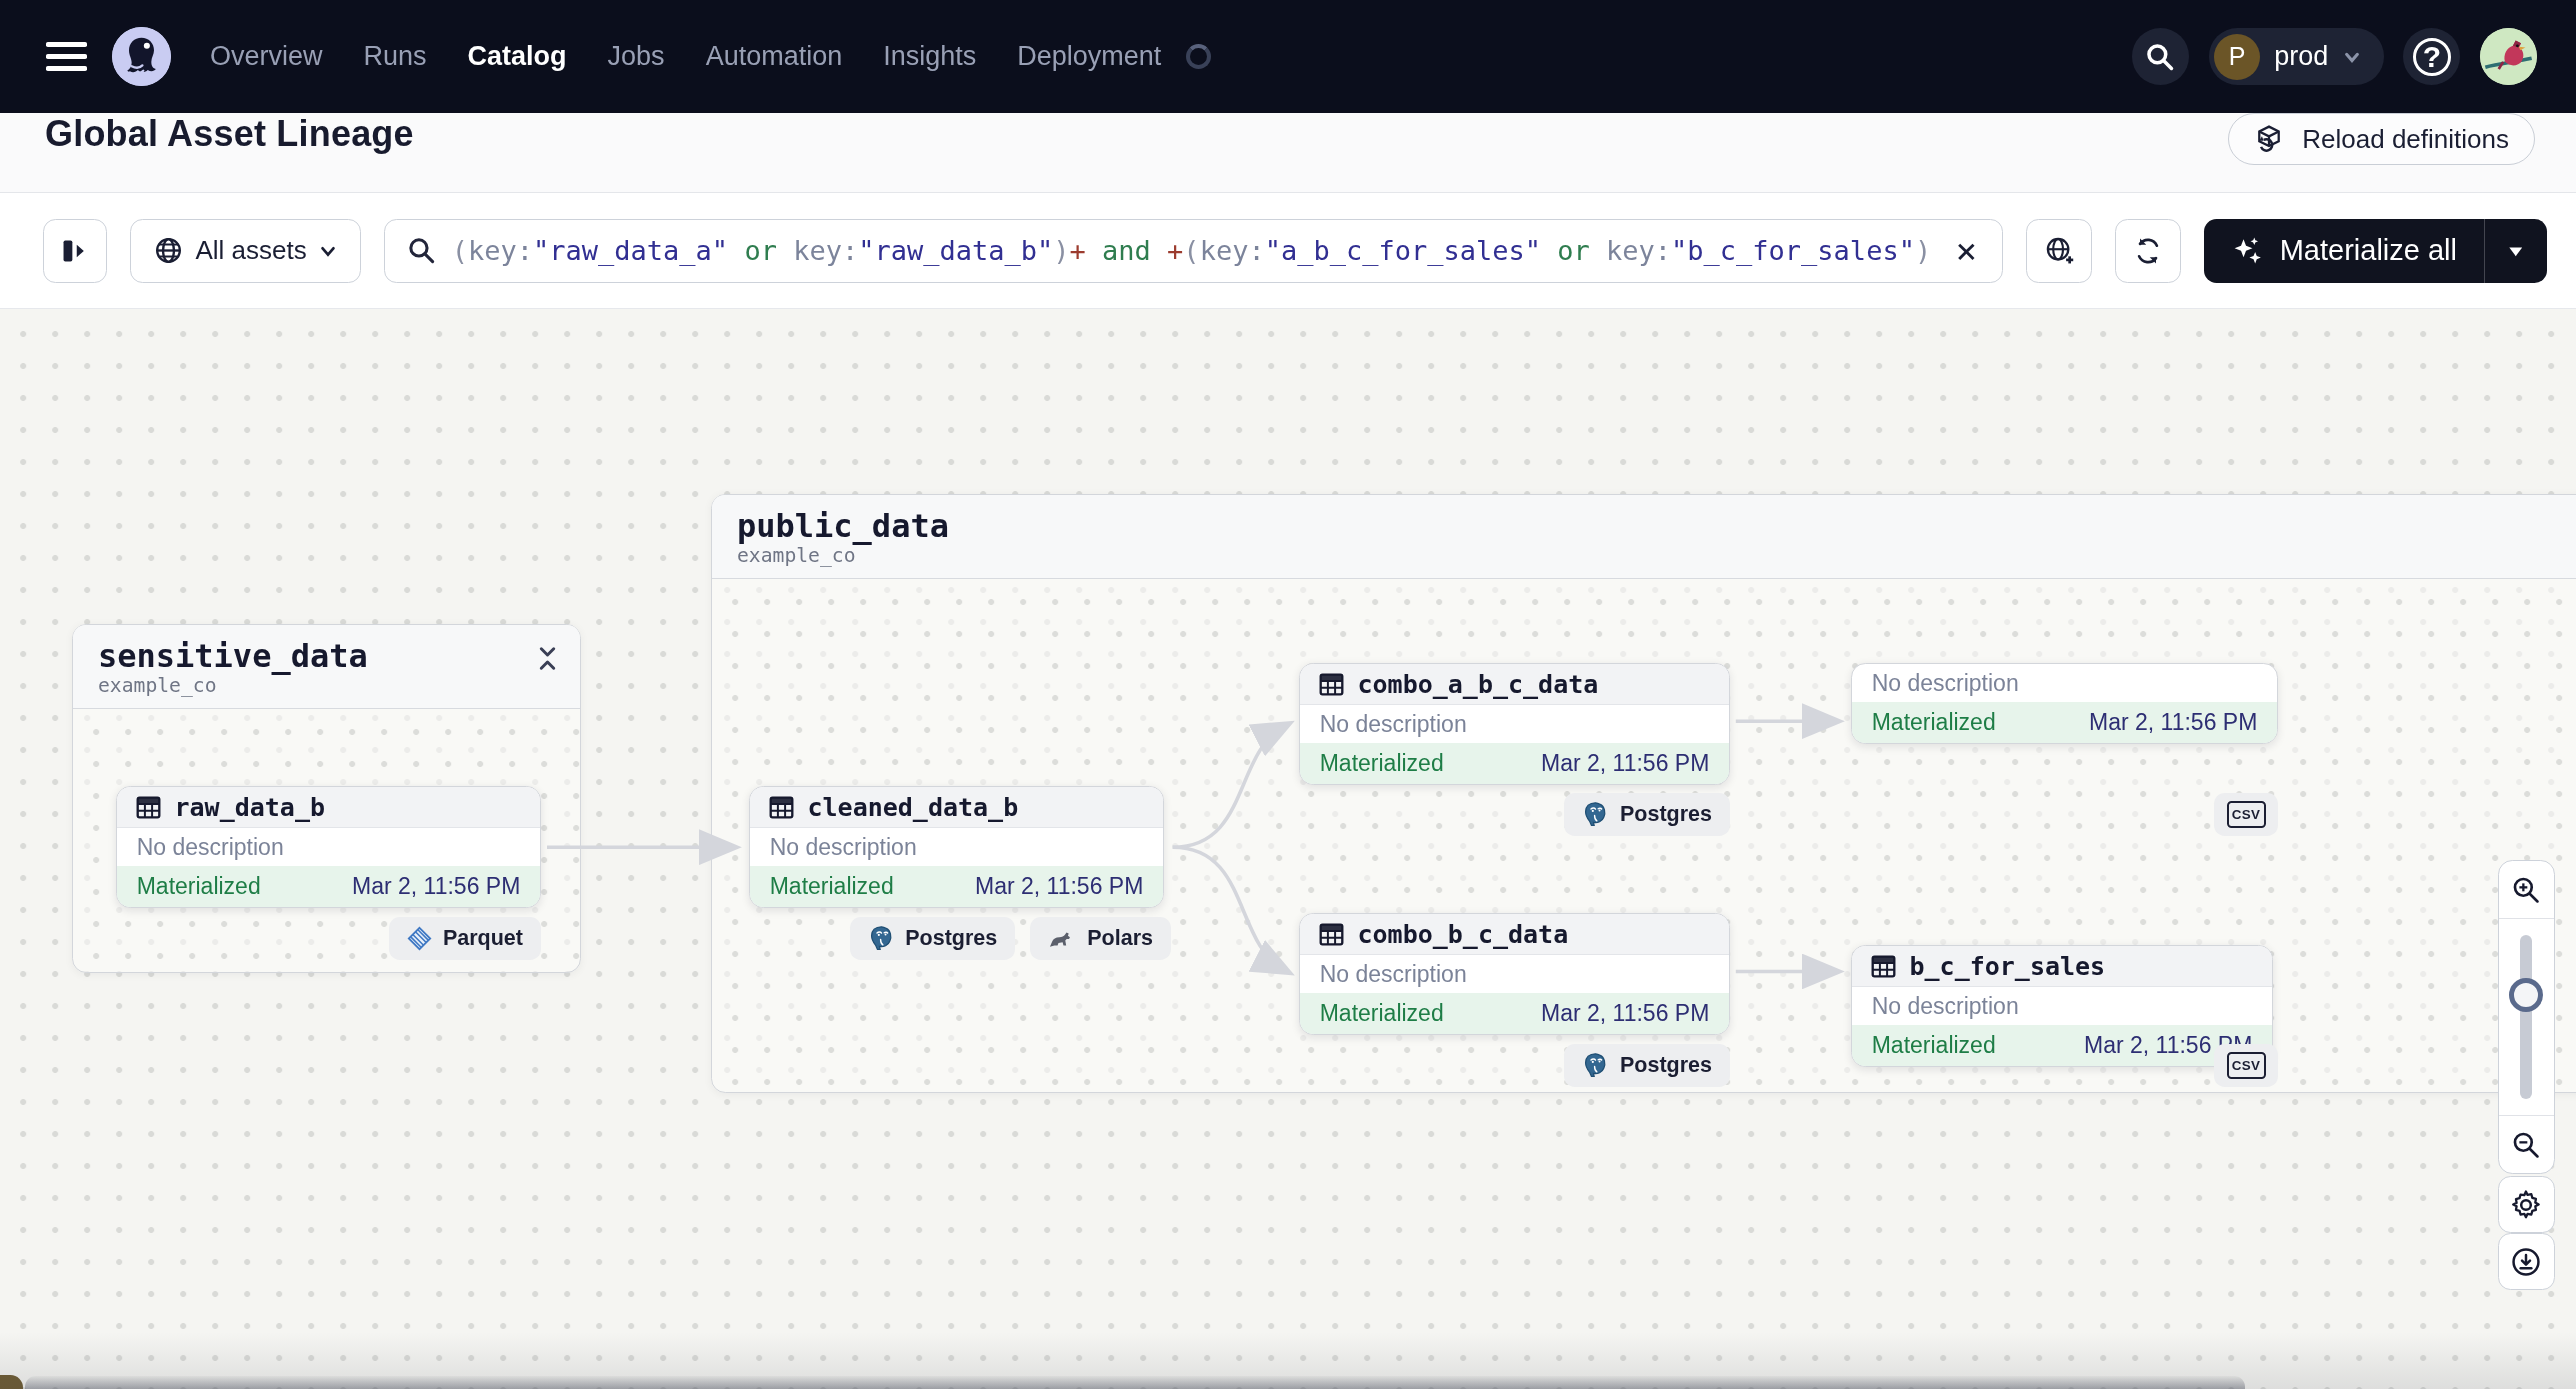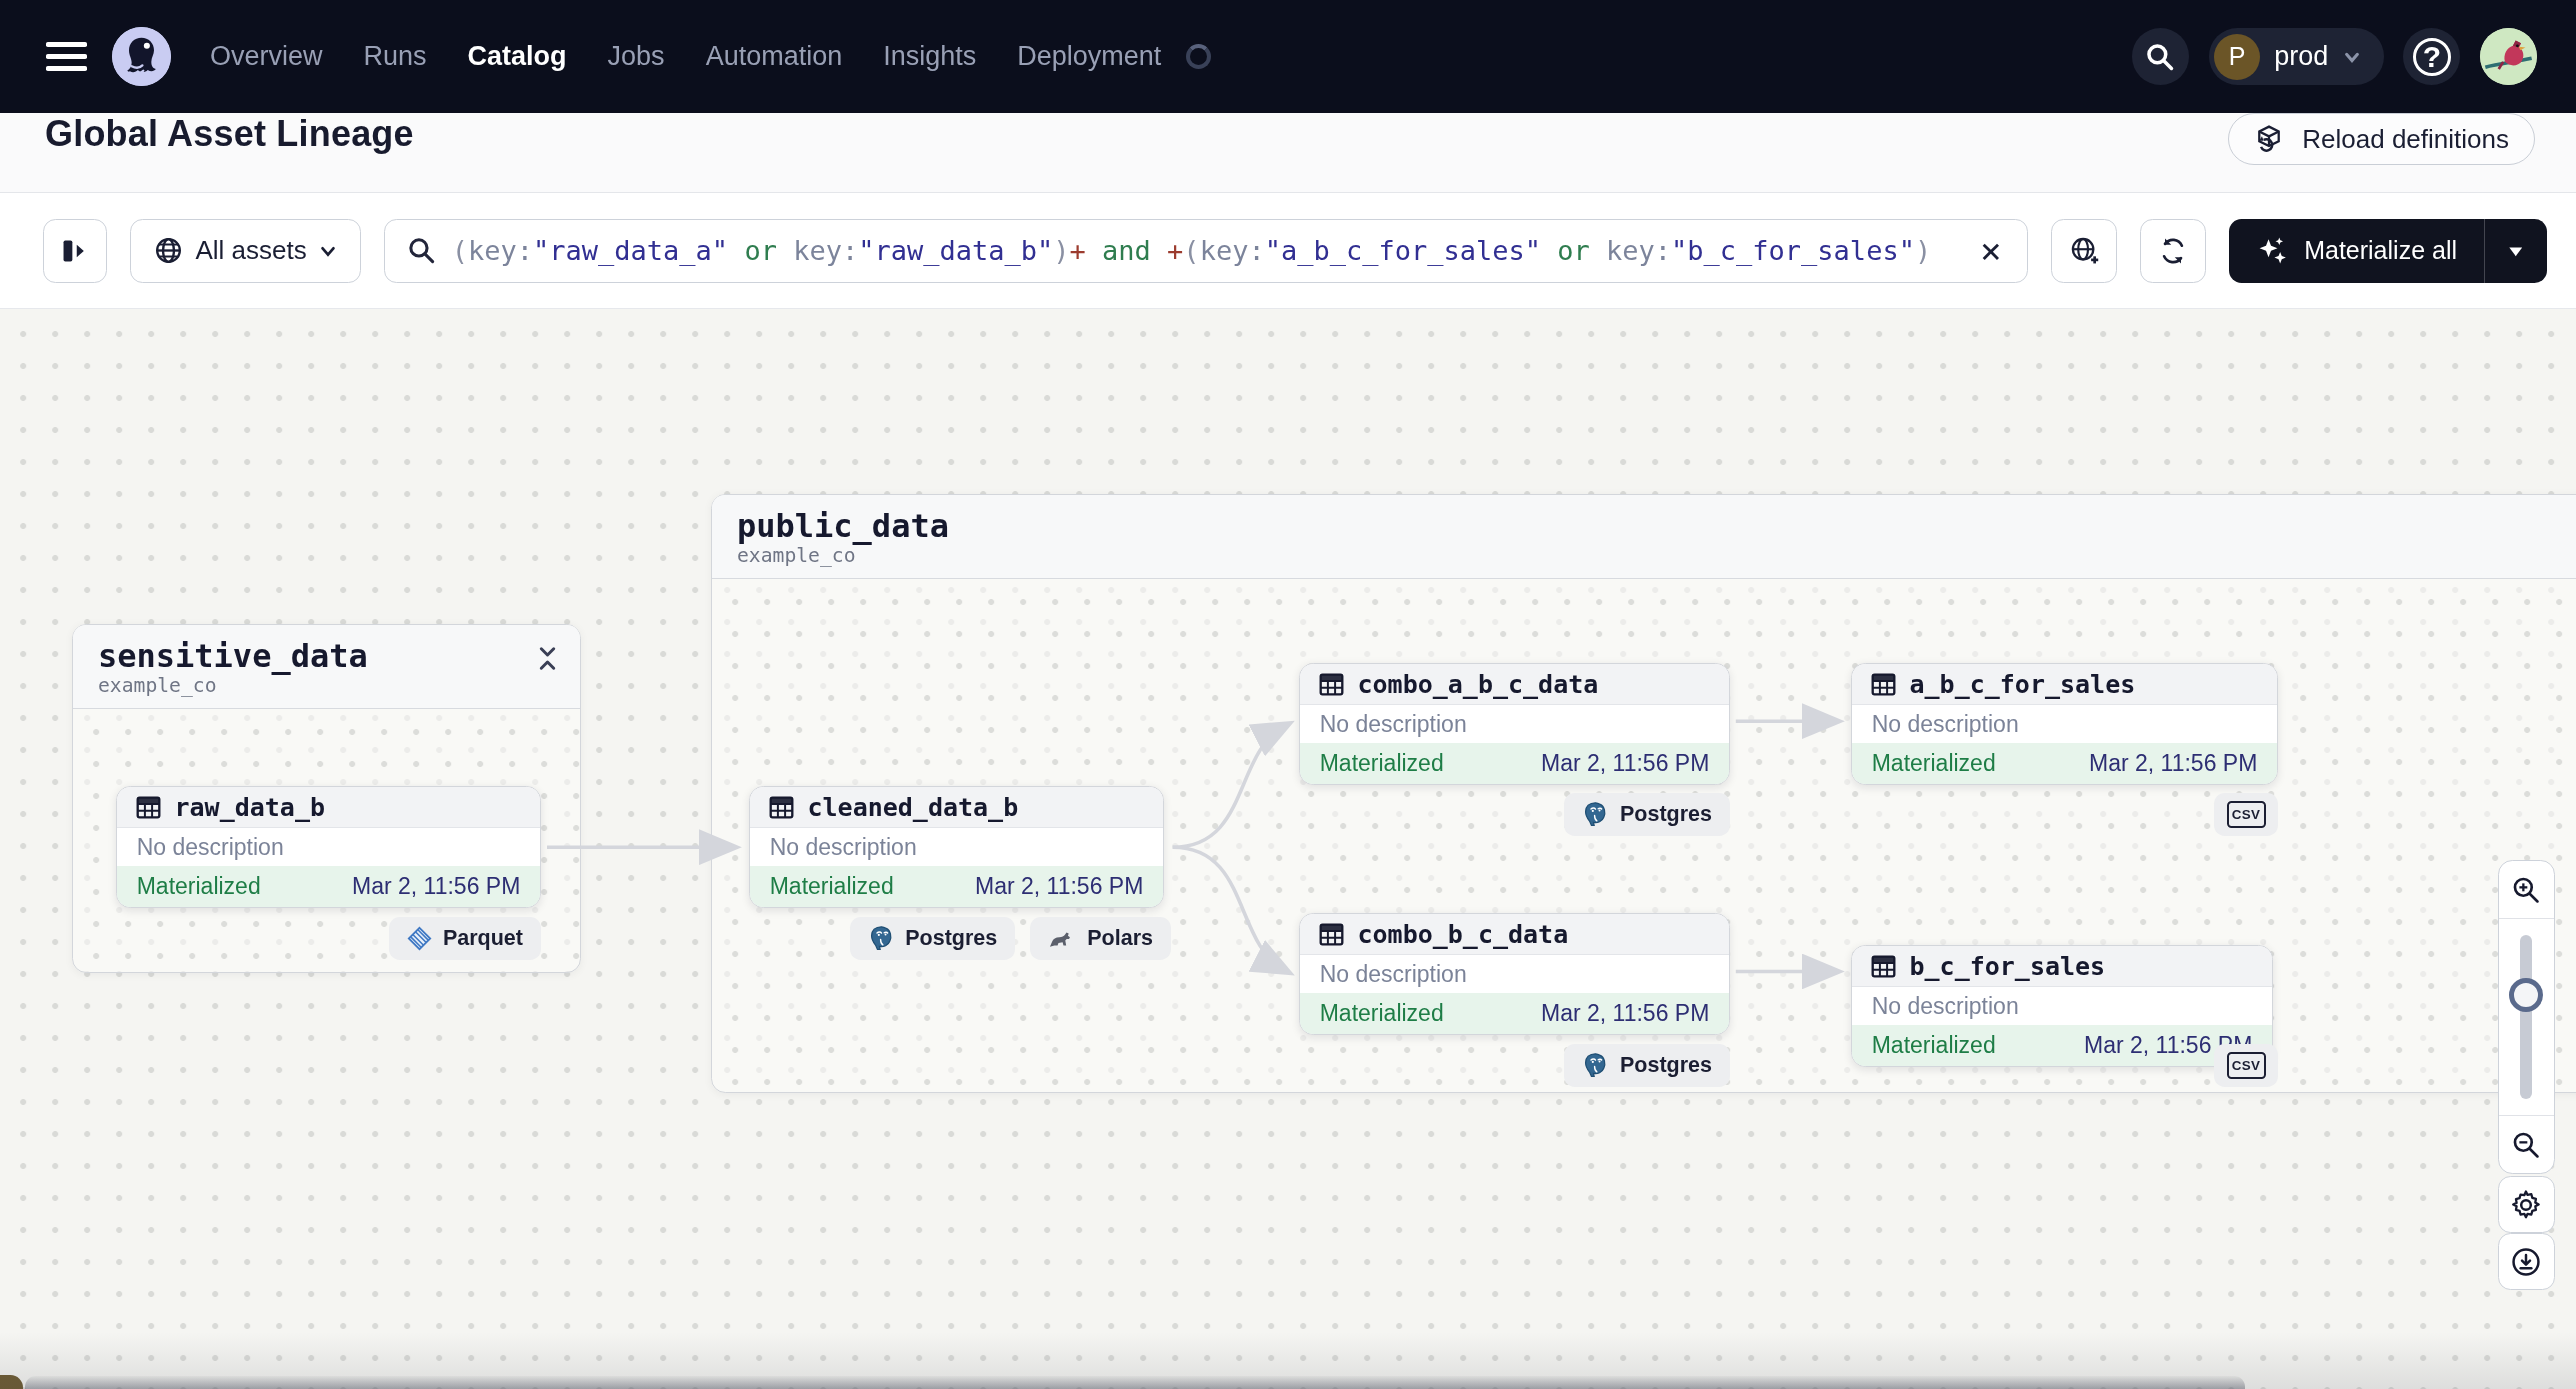--- a/index.html
+++ b/index.html
@@ -32,21 +32,21 @@
   
   .toolbar { height:116px; background:#fff; border-bottom:1.8px solid #E6E8EC; display:flex; align-items:center; padding:0 29px 0 43px; gap:23px;}
   .tb-btn { height:64px; min-width:59px; border:1.8px solid #CDD2DA; border-radius:12.5px; background:#fff; display:flex; align-items:center; justify-content:flex-start; gap:12.5px; padding:0 16px; font-size:26px; color:#1A1E33; cursor:pointer;}
   .scope-btn { padding:0 23px; }
   .searchbox { flex:1; height:64px; border:1.8px solid #CDD2DA; border-radius:12.5px; display:flex; align-items:center; padding:0 18px 0 21.5px; gap:16px; font-size:27px; white-space:pre; overflow:hidden; cursor:text;}
   .searchbox .q { display:flex; white-space:pre; flex:1; overflow:hidden;}
   .tok-punct { color:#8A90A3; } .tok-attr { color:#7C849B; }
   .tok-string { color:#312F92; } .tok-op { color:#2F7D4F; } .tok-plus { color:#9C3C2F; }
   .clear-x { font-size:36px; color:#1A1E33; line-height:1; cursor:pointer; padding:0 7.2px;}
   .materialize { height:64px; background:#10131F; border-radius:12.5px; display:flex; align-items:stretch; color:#fff; cursor:pointer; overflow:hidden;}
-  .materialize .main { display:flex; align-items:center; gap:14.3px; padding:0 27px; font-size:25px;}
+  .materialize .main { display:flex; align-items:center; gap:14.3px; padding:0 27px; font-size:29px;}
   .materialize .caret { width:63px; display:flex; align-items:center; justify-content:center; border-left:1.8px solid rgba(255,255,255,.22);}
 
   
   .canvas { position:relative; width:2576px; height:1080px;
     background-color:#F5F5F2;
     background-image:radial-gradient(circle, #D9DAD7 2.7px, transparent 3.2px);
     background-size:32px 32px; background-position:7.2px 9px; overflow:hidden;}
   .canvas::after { content:""; position:absolute; left:0; right:0; bottom:0; height:57px;
     background:linear-gradient(rgba(60,64,76,0), rgba(60,64,76,0.13)); pointer-events:none;}
 
@@ -344,28 +344,20 @@
         <path d="M10 9c1.5-1.5 4-1.5 5 0M18 8.6c1.2-1 3-0.8 3.8 0.3" stroke="#fff" stroke-width="1.6" fill="none" stroke-linecap="round"></path>
         <circle cx="12" cy="11" r="1.2" fill="#fff"></circle>
           <circle cx="19.5" cy="10.6" r="1.1" fill="#fff"></circle>
         <path d="M14 16c0 3 1 5 2.5 6" stroke="#fff" stroke-width="1.6" fill="none" stroke-linecap="round"></path>
       </svg>
       <span>Postgres</span>
     </div>
   </div>
 
   <div class="node" style="left:1851px; top:354px; width:427px;">
-    <div class="node-header">
-      <svg width="27" height="27" viewBox="0 0 30 30">
-        <rect x="3" y="4" width="24" height="22" rx="2" fill="none" stroke="#16192E" stroke-width="2.6"></rect>
-        <path d="M3 11h24M11 11v15M19 11v15M3 18.5h24" stroke="#16192E" stroke-width="2.2"></path>
-        <rect x="3" y="4" width="24" height="7" fill="#16192E" opacity=".9"></rect>
-      </svg>
-      <span class="node-name mono">a_b_c_for_sales</span>
-    </div>
     <div class="node-desc">No description</div>
     <div class="node-status">
       <span class="status-label">Materialized</span>
       <span class="status-time">Mar 2, 11:56 PM</span>
     </div>
   </div>
   <div class="tag-row" style="left:1851px; top:484px; width:427px;">
     <div class="tag icononly">
       <span class="csv-glyph">CSV</span>
     </div>

